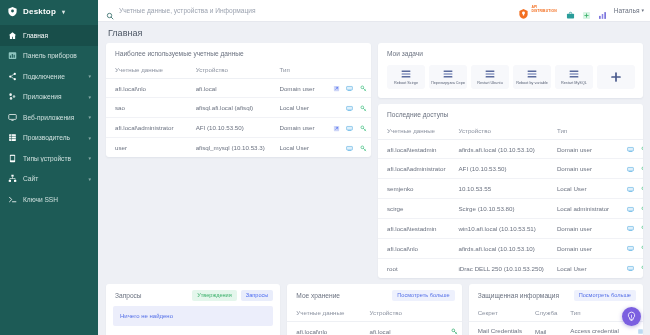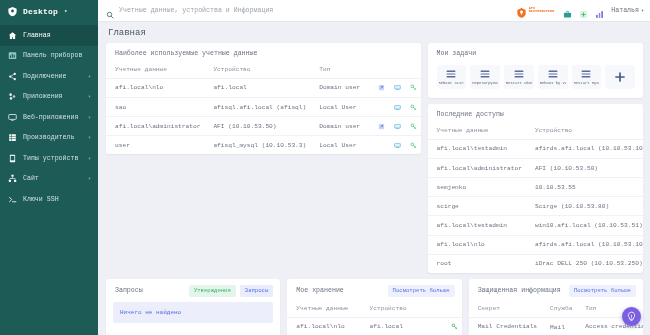--- a/index.html
+++ b/index.html
@@ -147,21 +147,21 @@
     color: #5570e8; font-size: 6px;
     padding: 7px 7px; border-radius: 2px;
   }
   .fab {
     position: absolute; right: 9px; bottom: 9px;
     width: 19px; height: 19px; border-radius: 50%;
     background: #7b5fe0; display: flex;
     align-items: center; justify-content: center;
     box-shadow: 0 1px 4px rgba(80,60,180,.4);
   }
-  .app { position: relative; font-family: Liberation Mono, monospace; }
+  .app { position: relative; }
   .twoline { white-space: normal; line-height: 1.25; }
 </style>
 </head>
 <body>
 
 <div class="app">
 
   <div class="sidebar">
     <div class="brand">
       <span class="logo">

